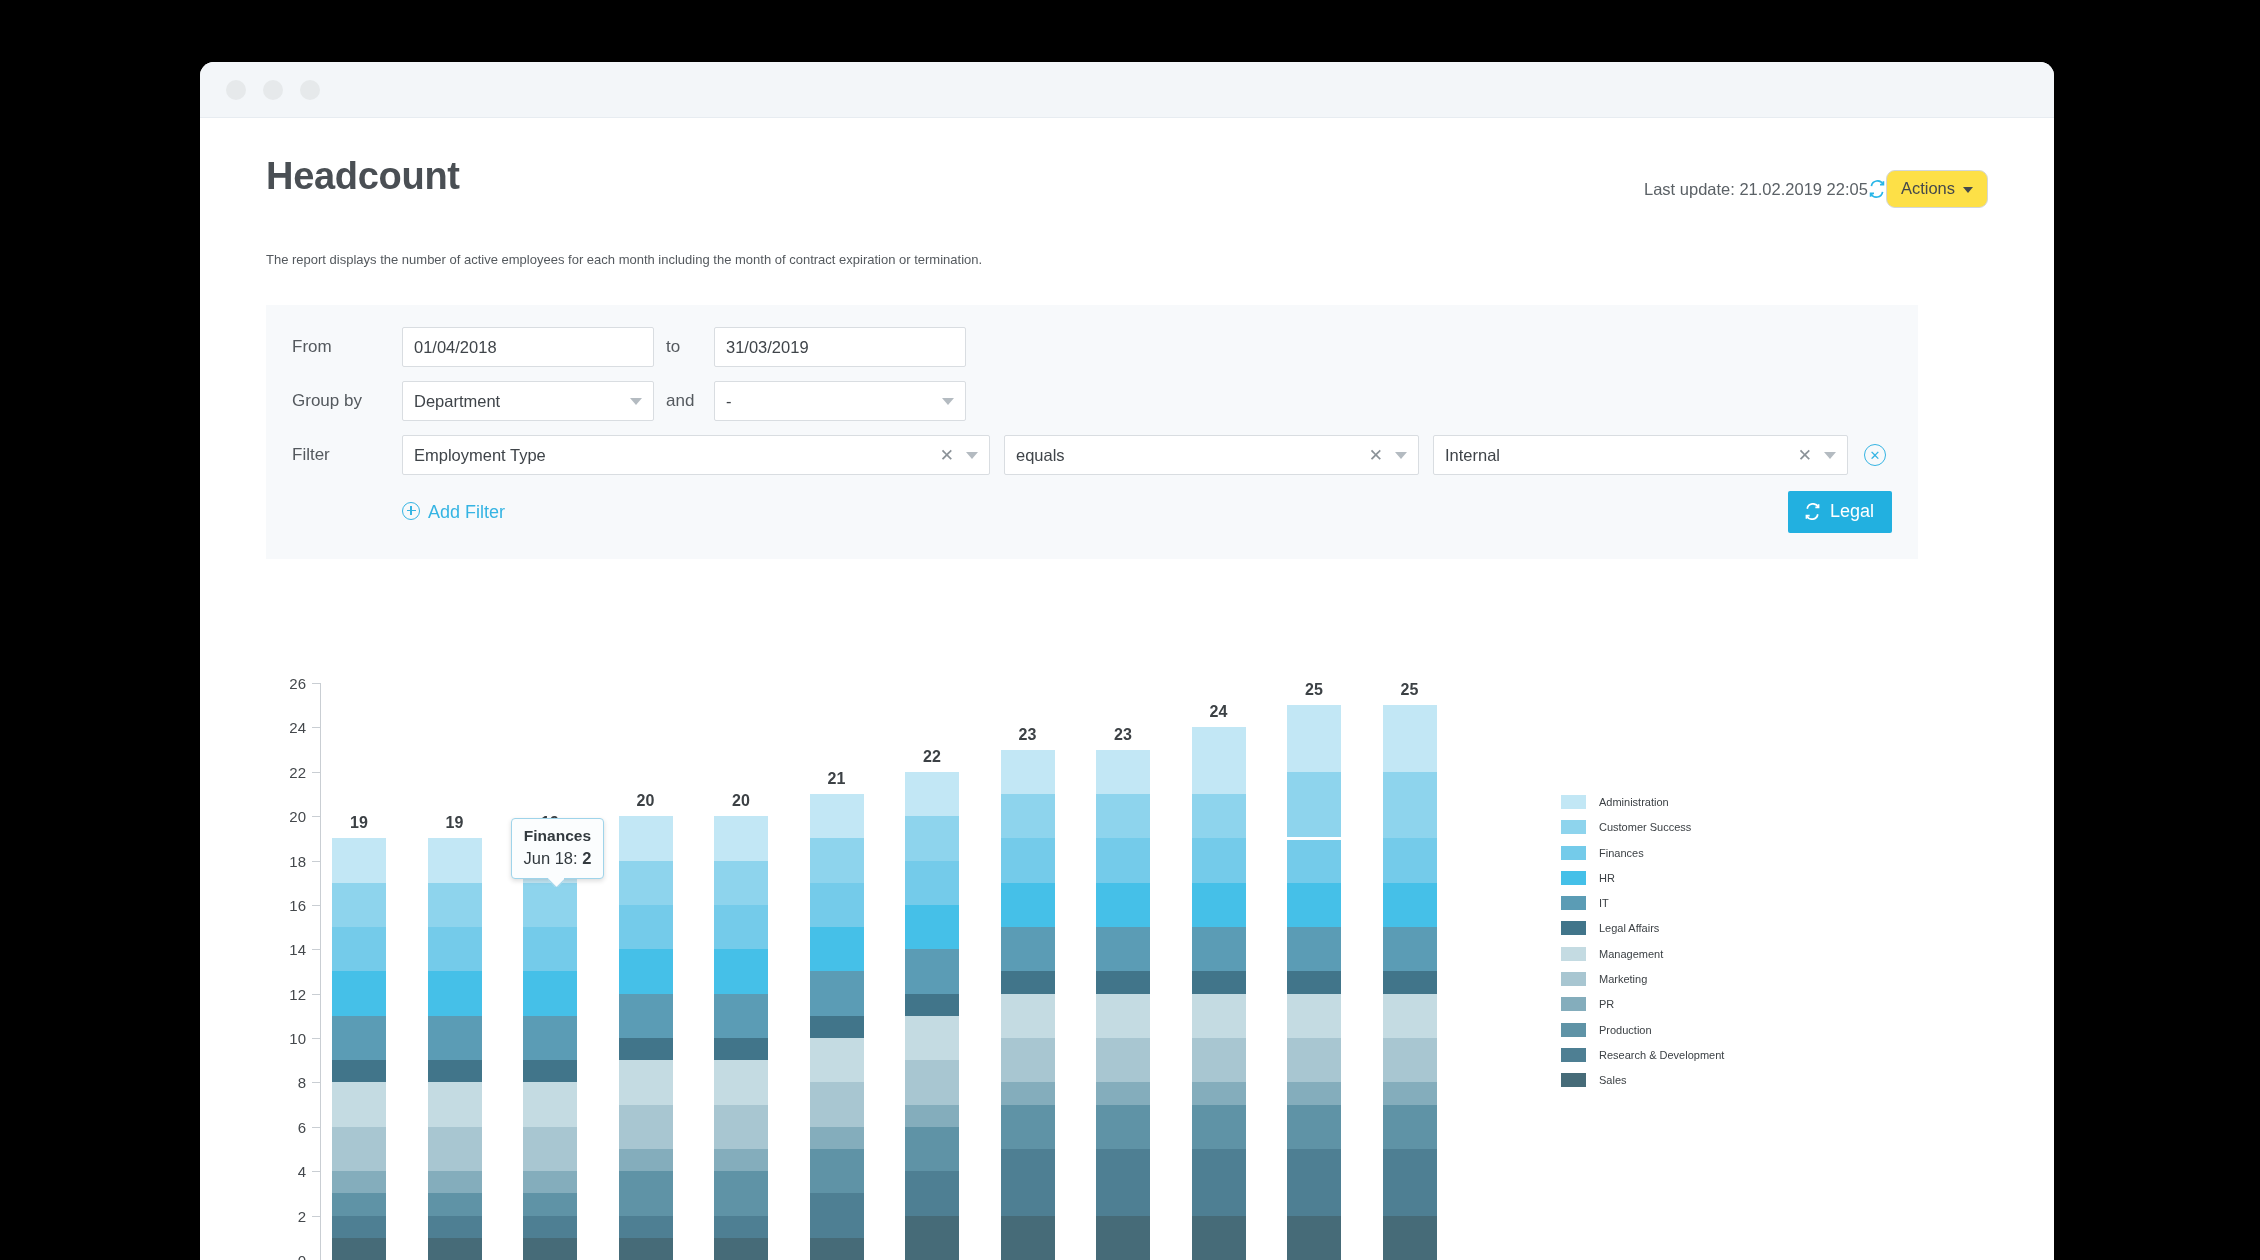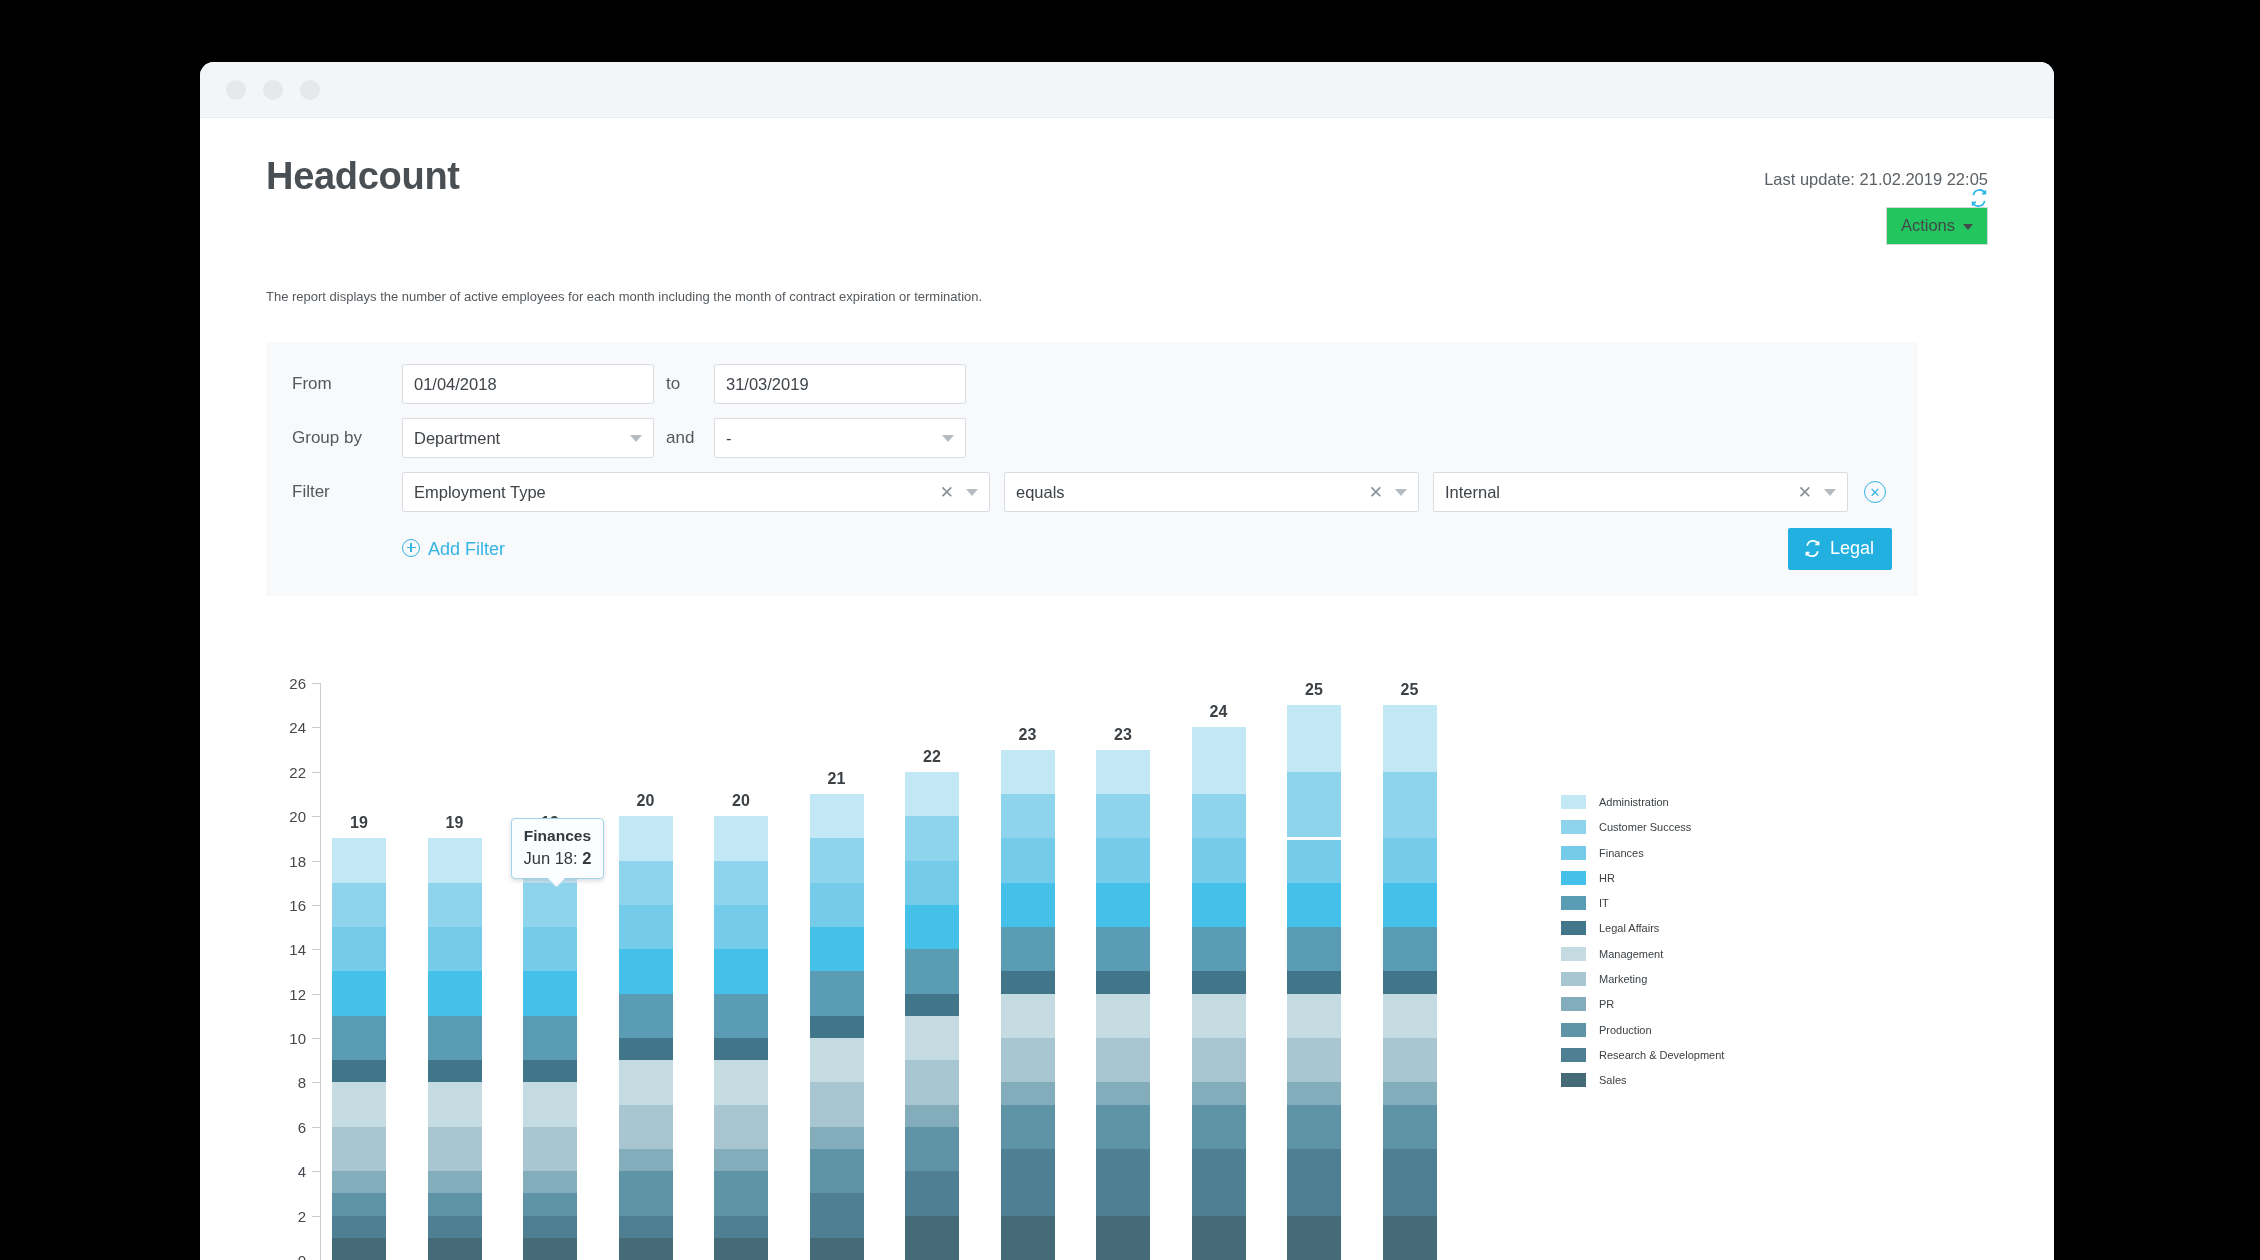--- a/index.html
+++ b/index.html
@@ -36,25 +36,25 @@
 
   #head-row {
     position: relative;
     padding: 38px 66px 0 66px;
     display: flex; align-items: flex-start; justify-content: space-between;
   }
   #page-title {
     font-size: 38px; font-weight: bold; color: #4a4f54;
     letter-spacing: -0.3px; line-height: 1.1; margin: 0;
   }
-  #head-right { display: flex; align-items: flex-end; padding-top: 14px; flex-direction: column; }
+  #head-right { display: flex; align-items: center; padding-top: 14px; }
   #last-update { font-size: 16.5px; color: #5b6166; white-space: nowrap; }
   .refresh-ico { display:inline-block; width: 18px; height: 18px; color:#29b6e8; }
   #actions-btn {
-    border: 1px solid #d3d7da; background: #22c55e; border-radius: 1px;
+    border: 1px solid #d3d7da; background: #fde047; border-radius: 9px;
     font-size: 16.5px; color: #44484c; padding: 8px 14px 9px 14px;
     display: flex; align-items: center; gap: 8px; cursor: pointer;
     font-family: "Liberation Sans", sans-serif;
   }
   .caret-down {
     width: 0; height: 0; border-left: 5px solid transparent;
     border-right: 5px solid transparent; border-top: 6px solid #44484c;
     margin-top: 2px;
   }
 

